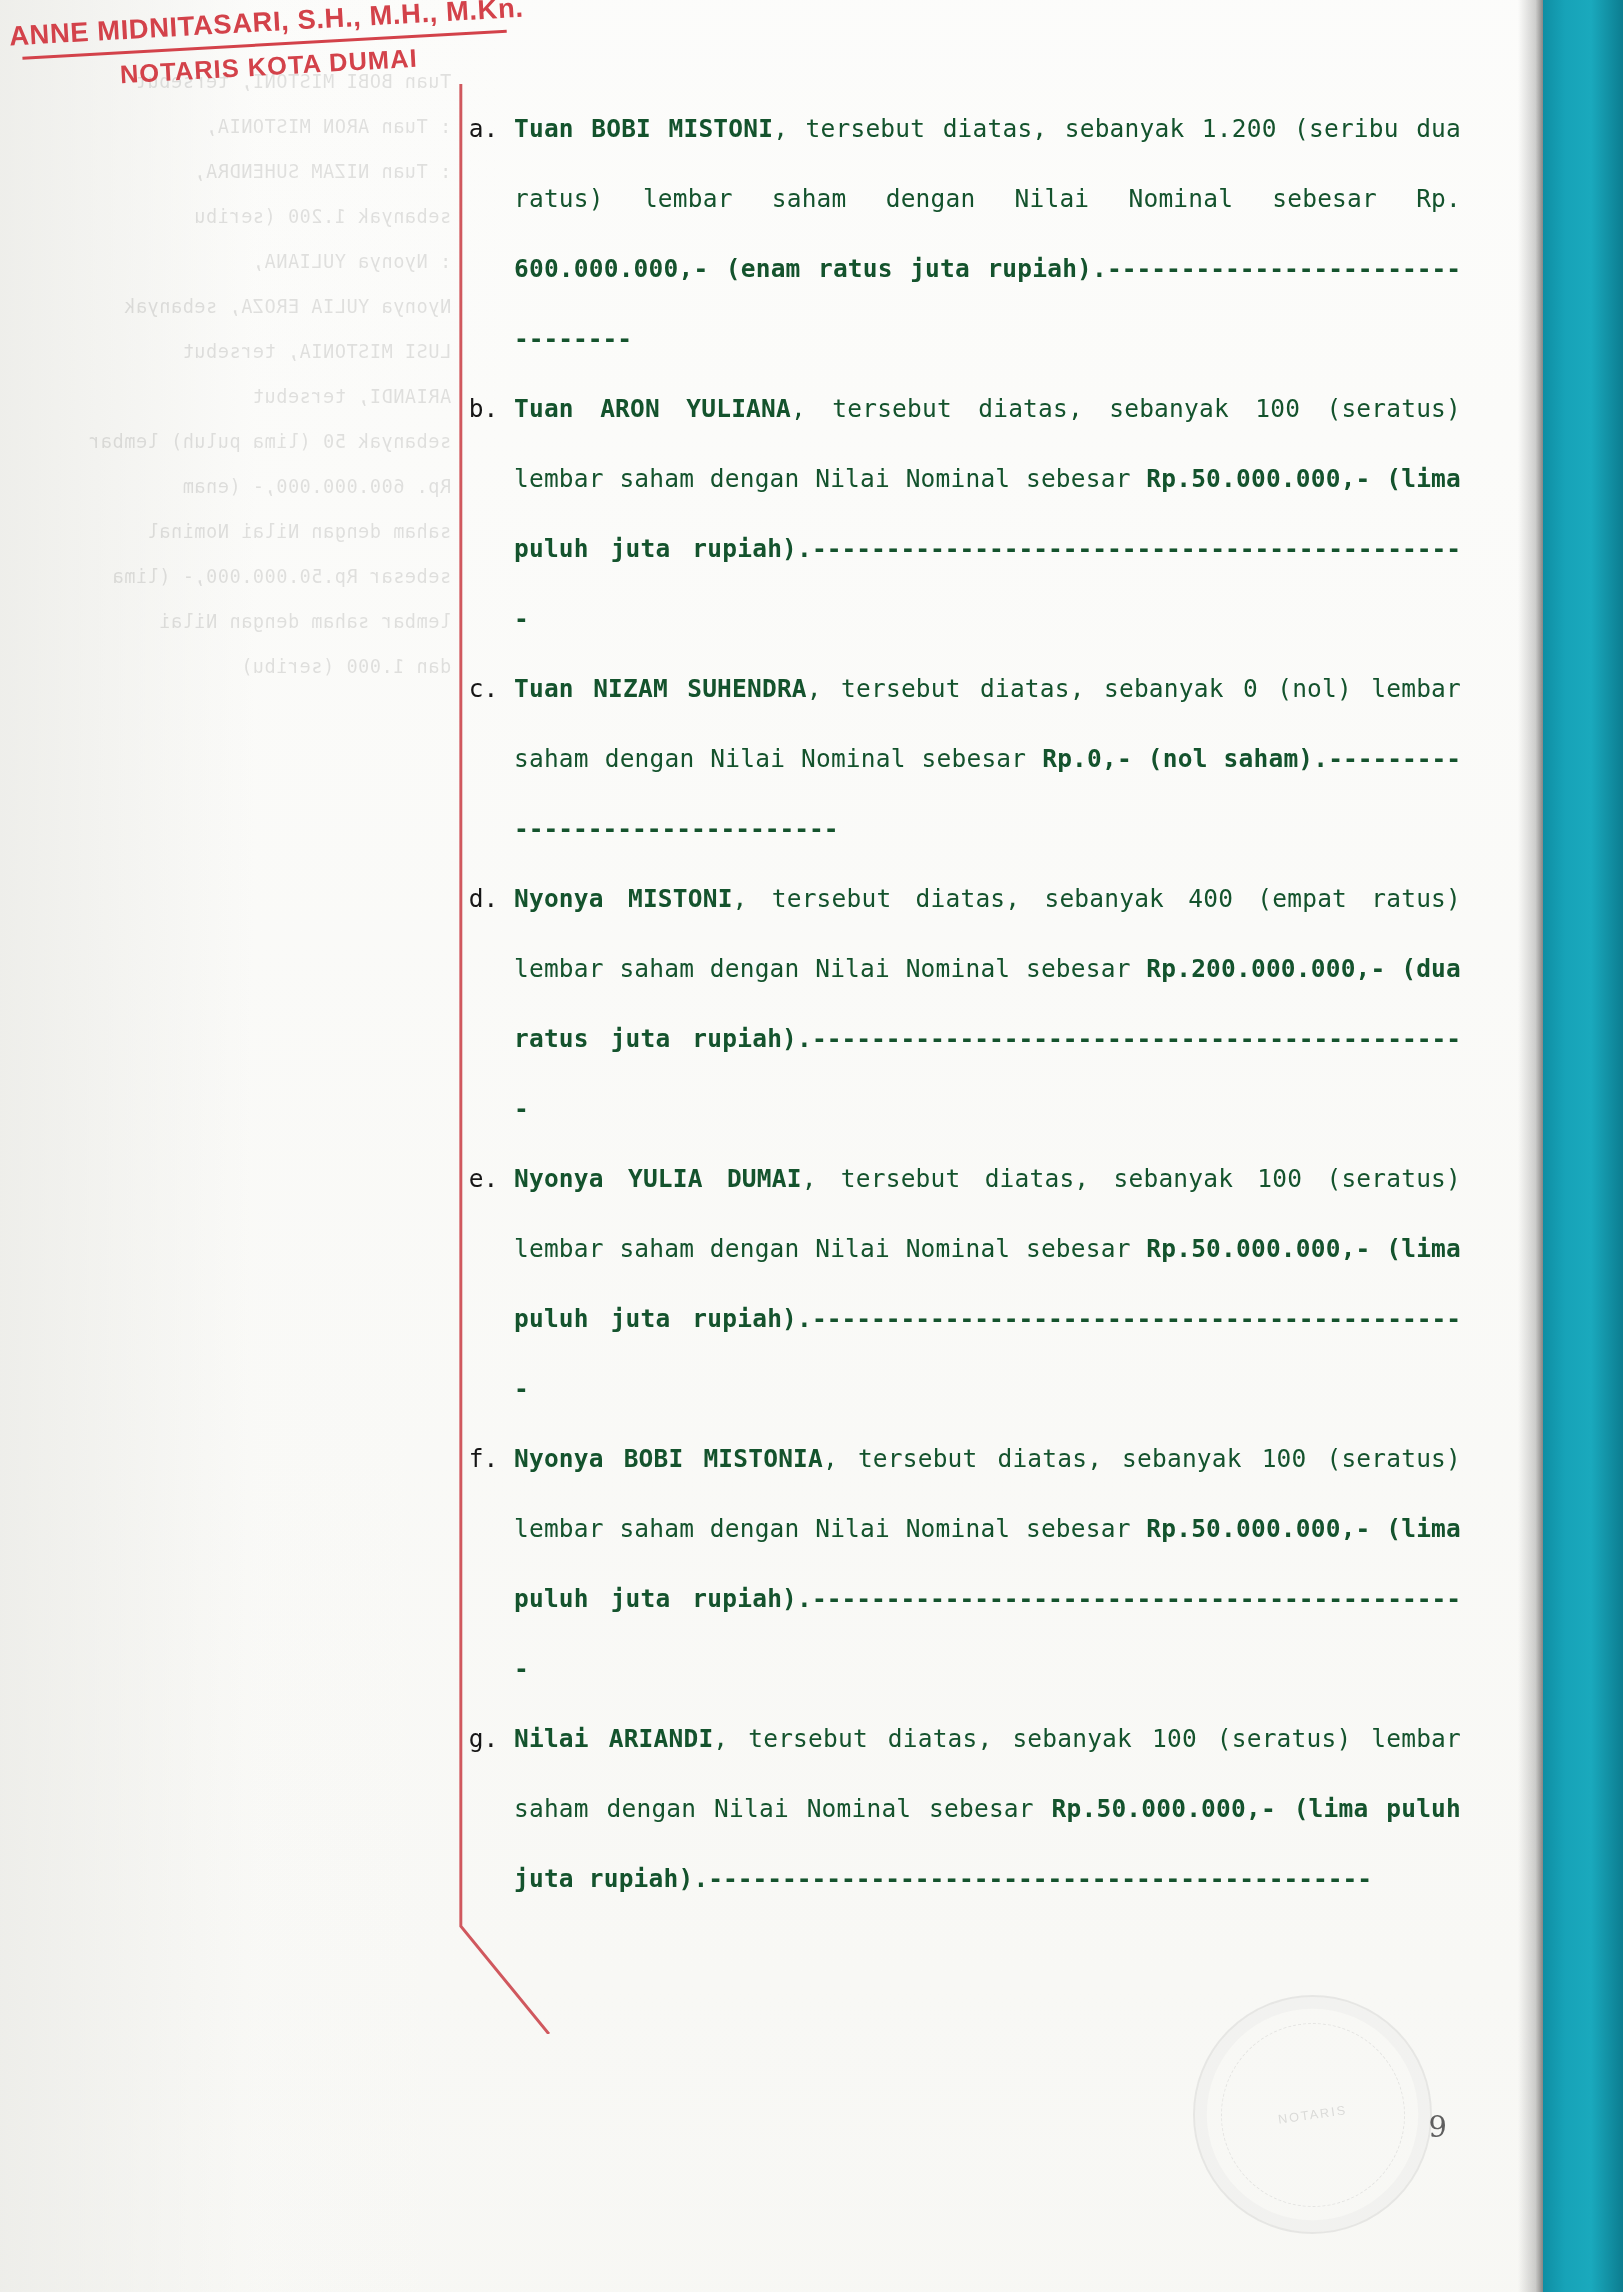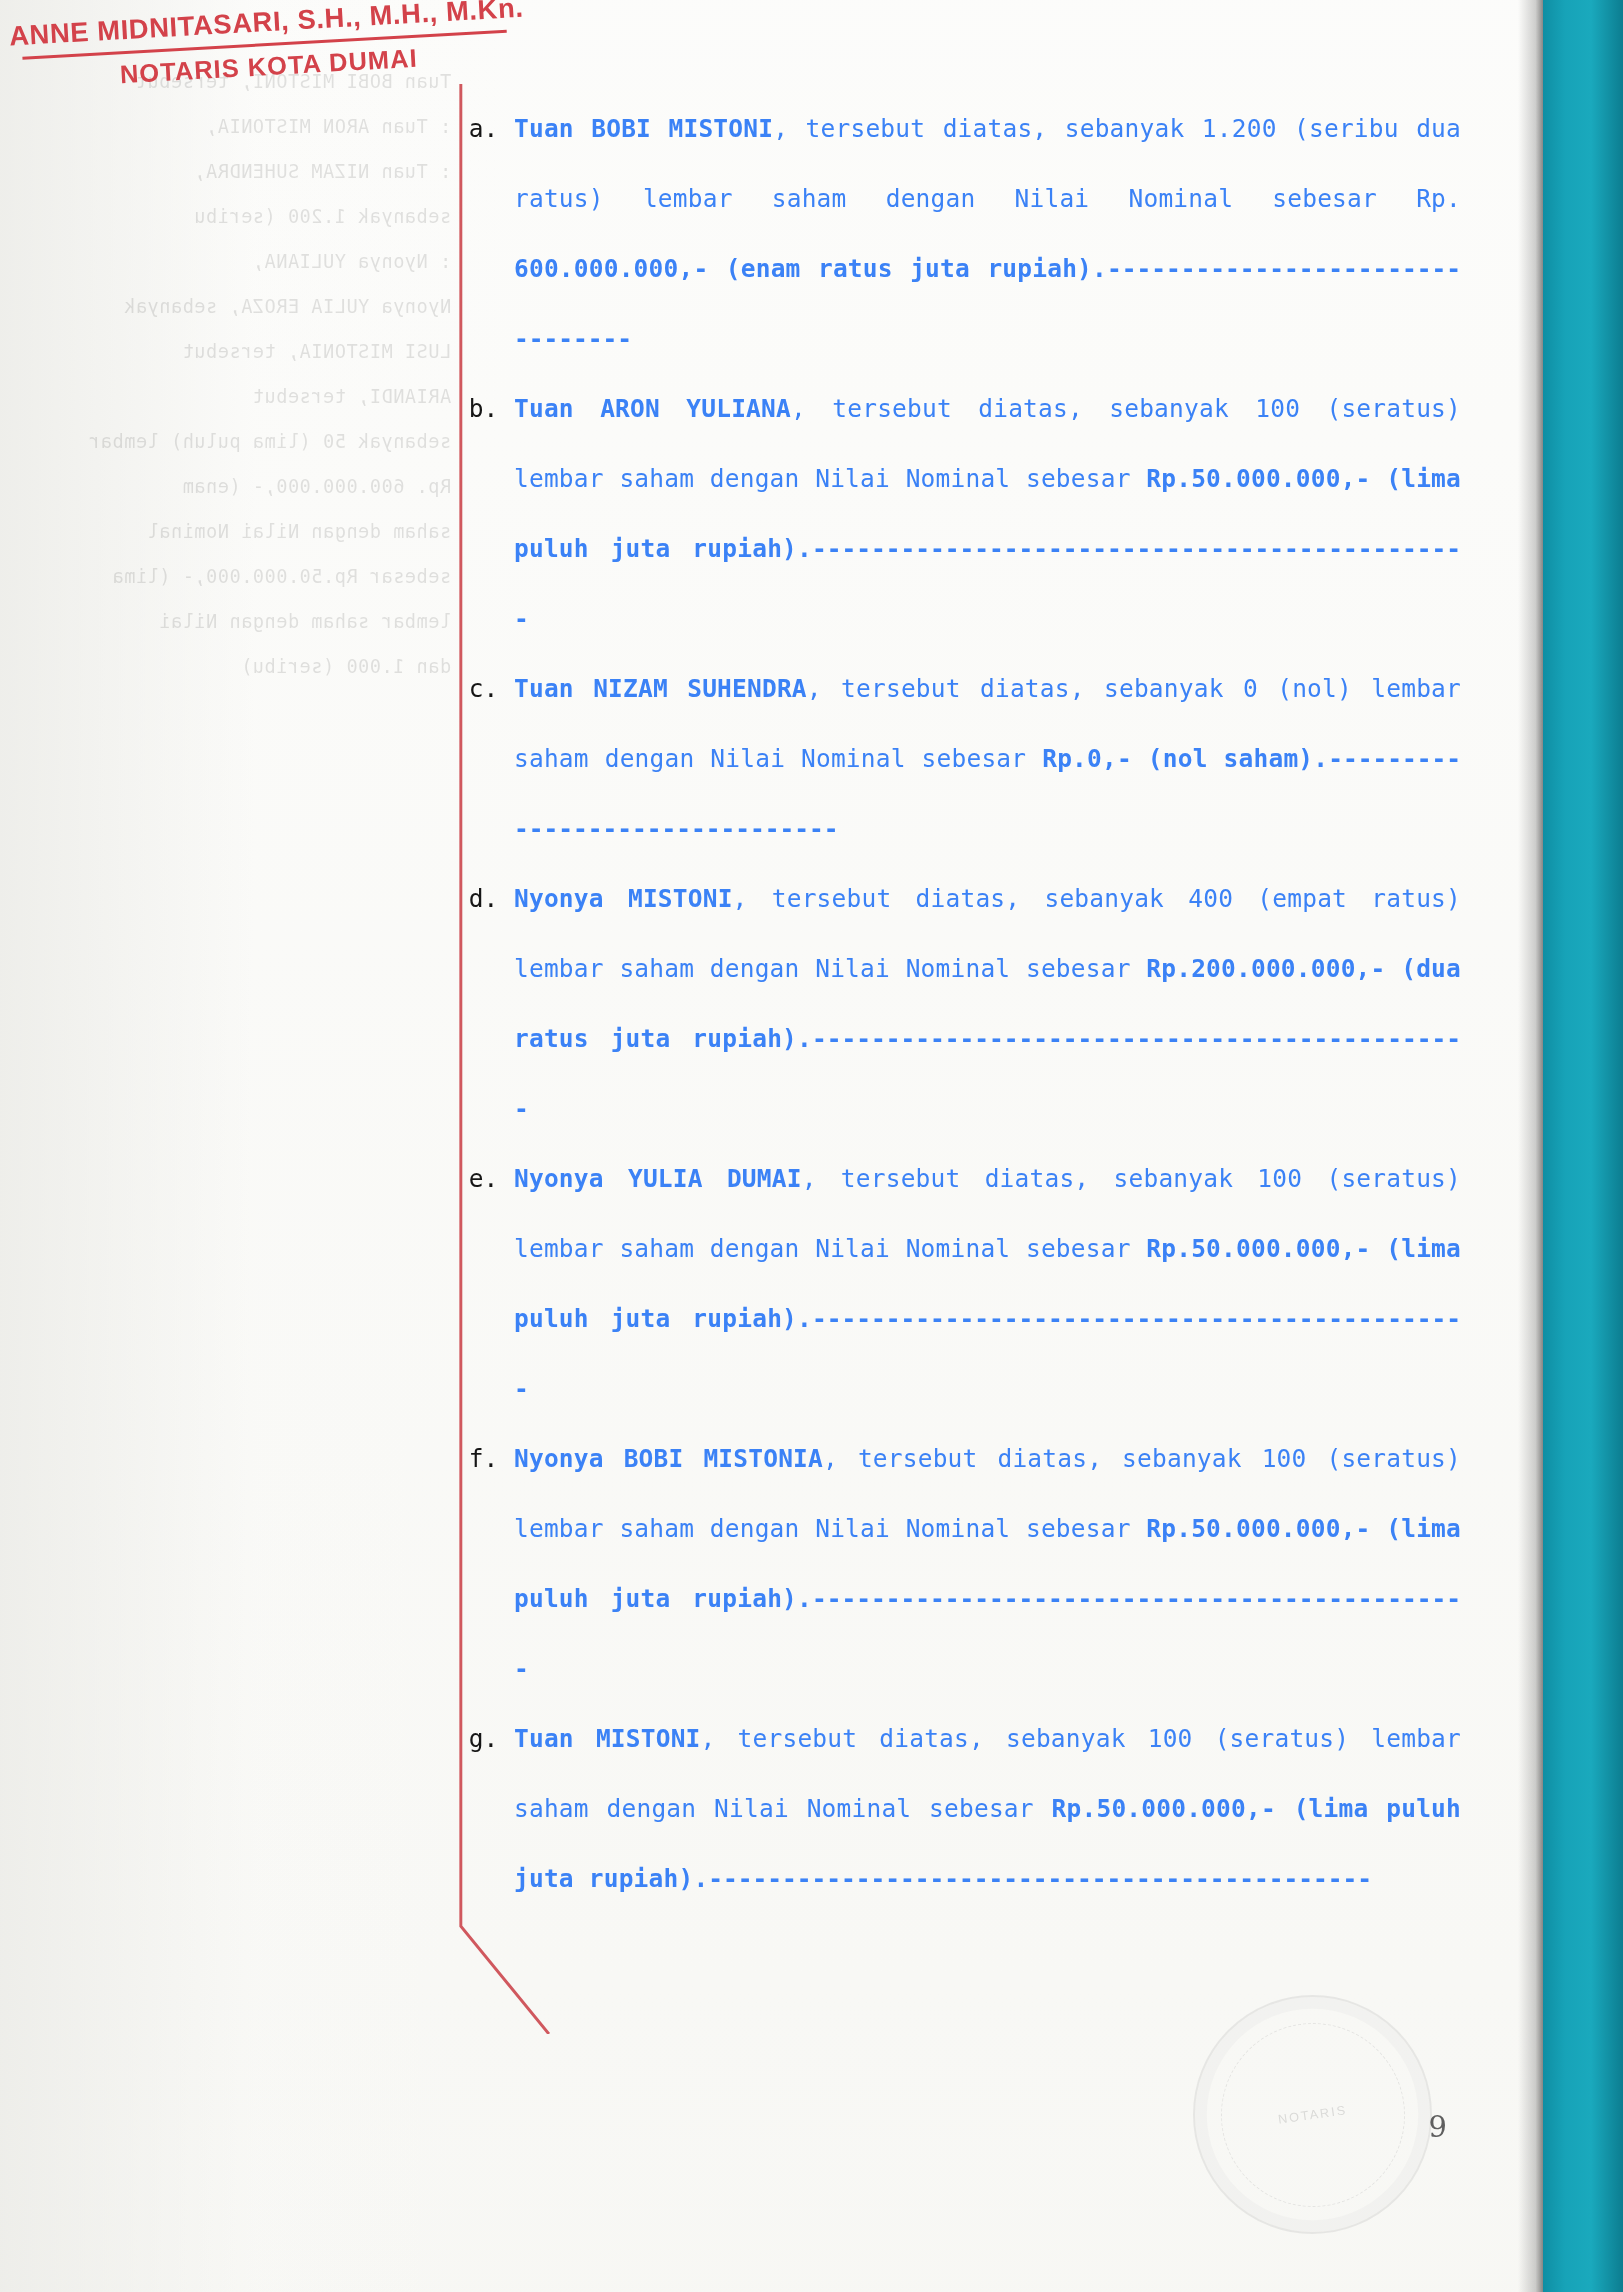--- a/index.html
+++ b/index.html
@@ -121,21 +121,21 @@
     box-sizing: border-box;
     color: #161616;
   }
   .para {
     flex: 1 1 auto;
     font-size: 24.5px;
     line-height: 70px;
     text-align: justify;
     text-justify: inter-word;
     letter-spacing: 0.2px;
-    color: #3b82f6;
+    color: #14532d;
   }
   .para b {
     font-weight: bold;
   }
   
   .dashes {
     letter-spacing: 0px;
     font-weight: bold;
   }
   
@@ -253,21 +253,21 @@
     <div class="item">
       <div class="marker">f.</div>
       <div class="para">
         <b>Nyonya BOBI MISTONIA</b><span>, tersebut diatas, sebanyak 100 (seratus) lembar saham dengan Nilai Nominal sebesar   </span><b>Rp.50.000.000,-   (lima   puluh   juta rupiah).</b><b class="dashes">---------------------------------------------</b>
       </div>
     </div>
 
     <div class="item">
       <div class="marker">g.</div>
       <div class="para">
-        <b>Tuan  MISTONI</b><span>,  tersebut  diatas,  sebanyak  100 (seratus)  lembar  saham  dengan  Nilai  Nominal sebesar   </span><b>Rp.50.000.000,-   (lima   puluh   juta rupiah).</b><b class="dashes">---------------------------------------------</b>
+        <b>Nilai  ARIANDI</b><span>,  tersebut  diatas,  sebanyak  100 (seratus)  lembar  saham  dengan  Nilai  Nominal sebesar   </span><b>Rp.50.000.000,-   (lima   puluh   juta rupiah).</b><b class="dashes">---------------------------------------------</b>
       </div>
     </div>
 
   </div>
 
   <div class="seal">
     <div class="seal-text">NOTARIS</div>
   </div>
 
   <div class="page-number">9</div>

